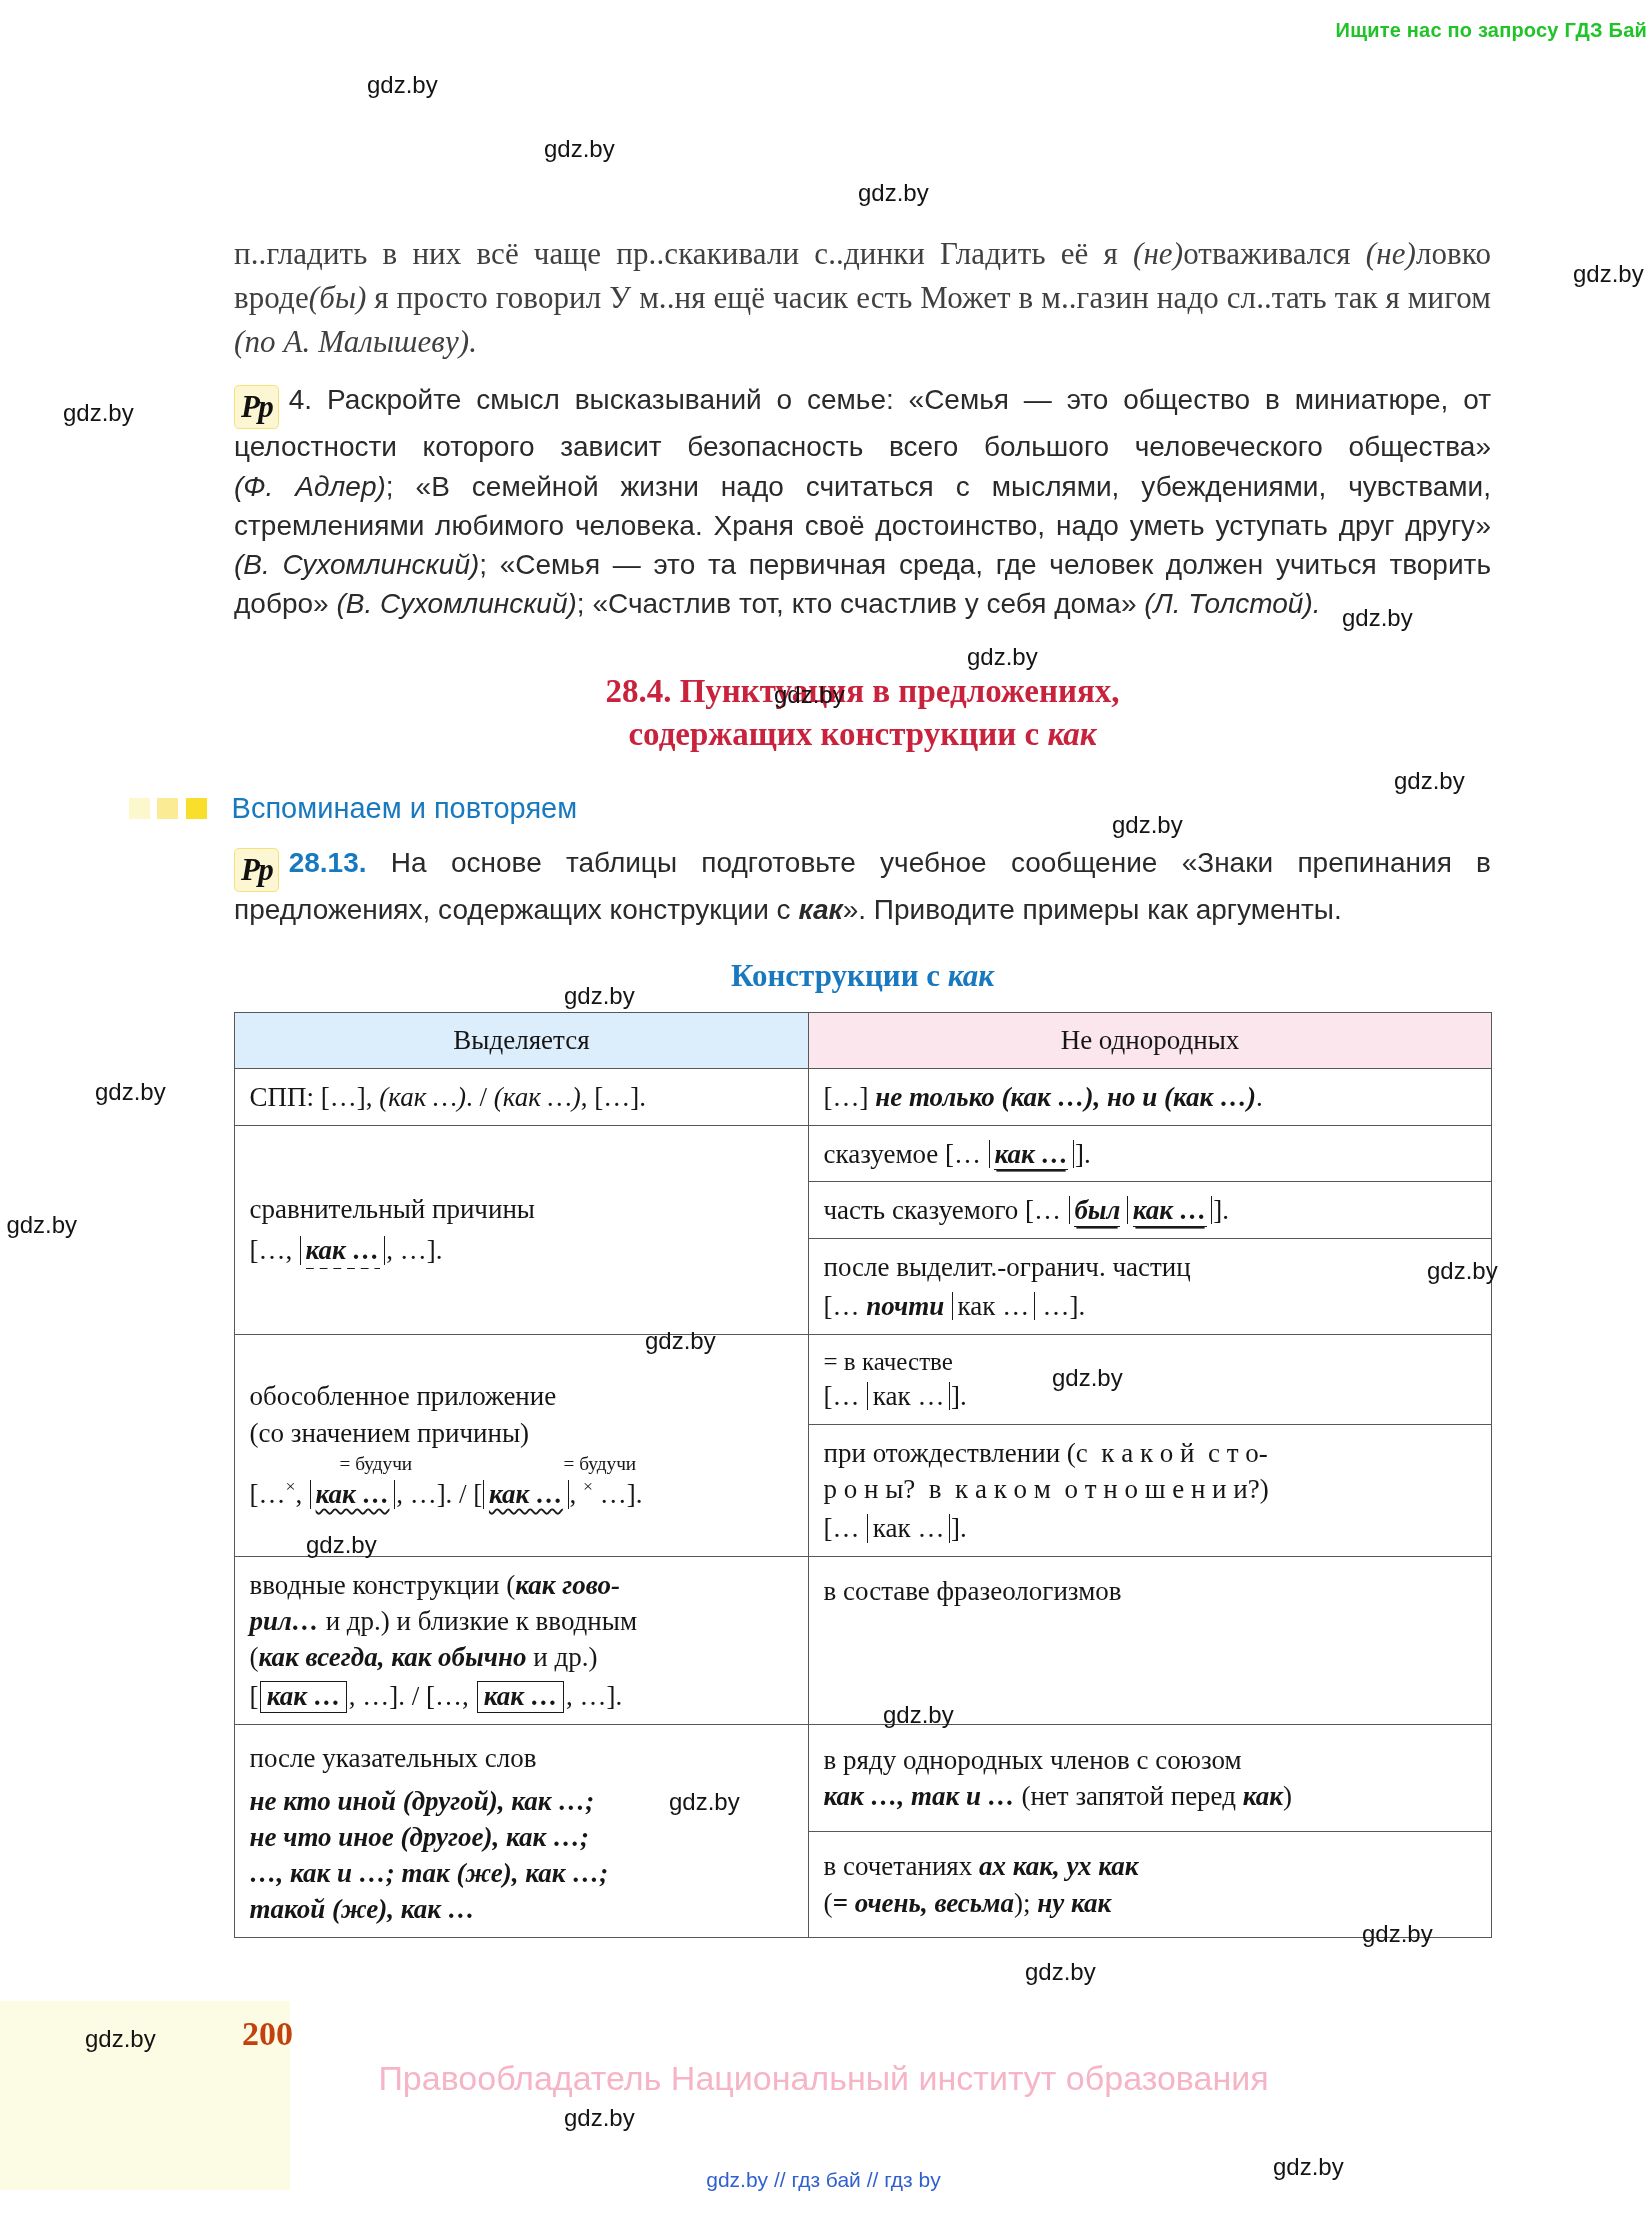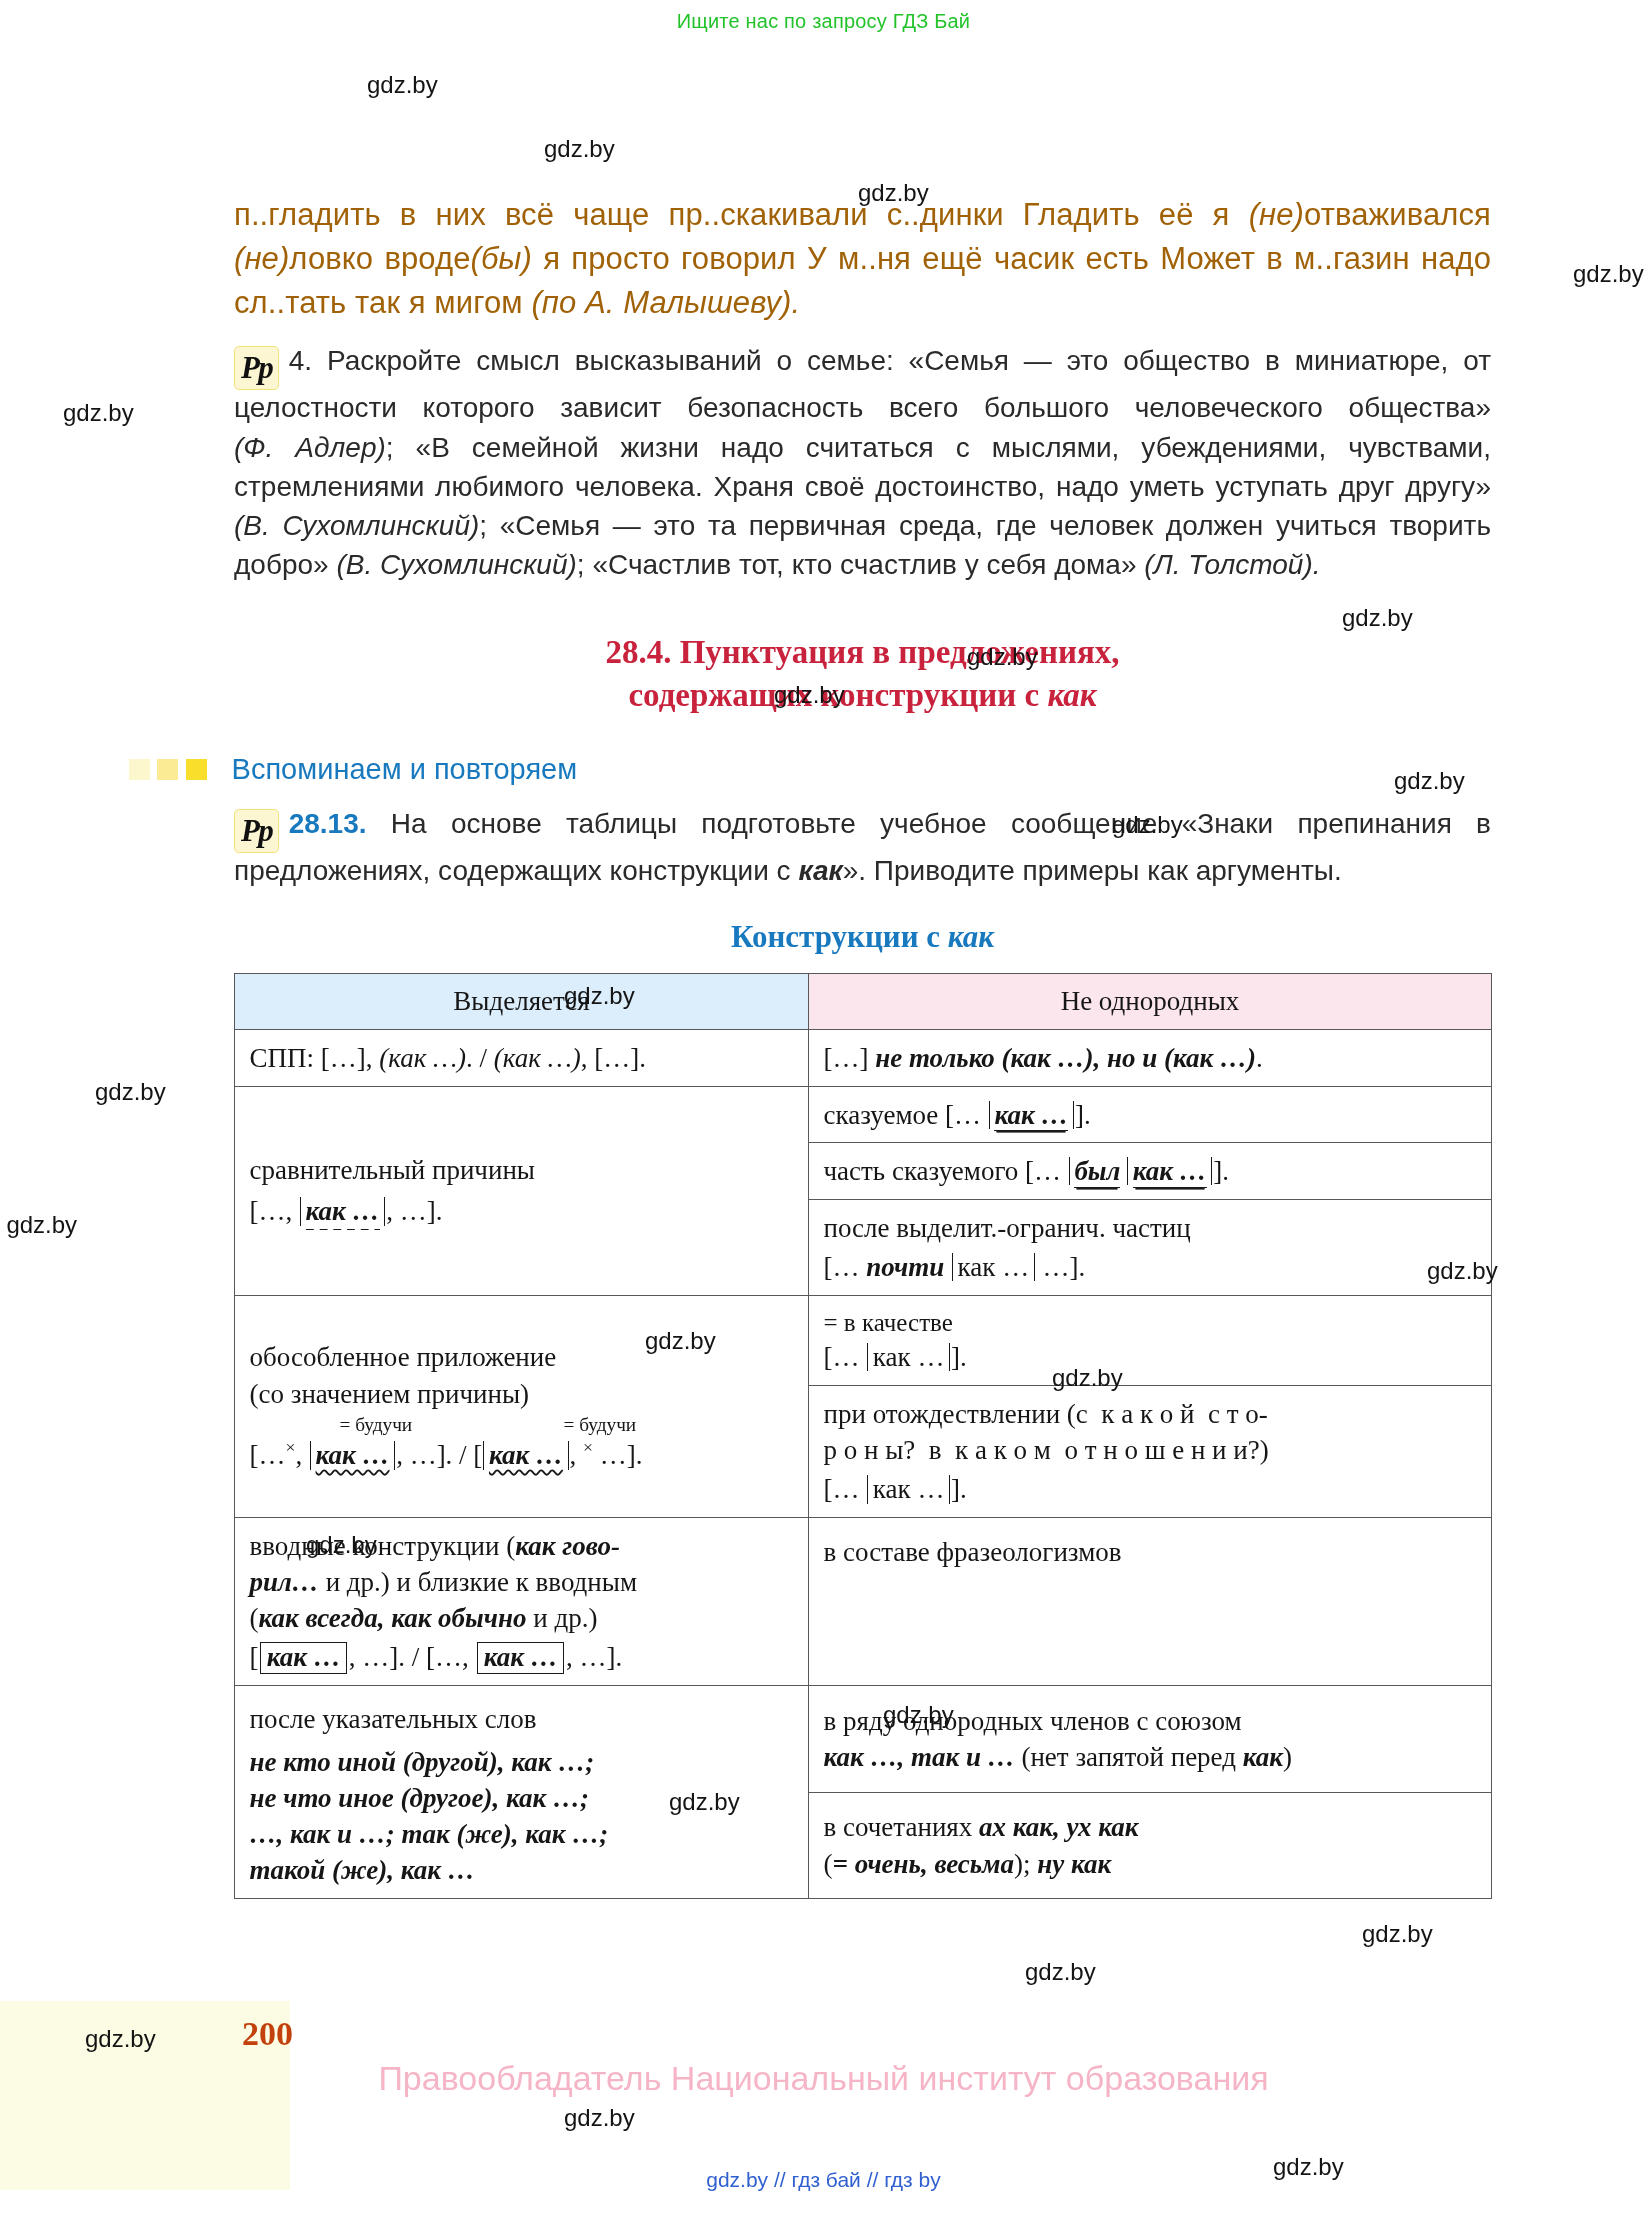--- a/index.html
+++ b/index.html
@@ -11,26 +11,26 @@
     font-family: "Liberation Sans", sans-serif;
     position: relative;
     overflow: hidden;
   }
 
   
   .top-banner {
     position: absolute;
     top: 0; left: 0; right: 0;
     height: 32px;
-    text-align: center;
+    text-align: right;
     font-family: "Liberation Sans", sans-serif;
     font-size: 20px;
-    font-weight: normal;
+    font-weight: bold;
     color: #22c32a;
-    padding-top: 10px;
+    padding-top: 19px;
     letter-spacing: 0.2px;
   }
 
   
   .corner-block {
     position: absolute;
     left: 0;
     top: 2001px;
     width: 290px;
     height: 189px;
@@ -47,26 +47,27 @@
 
   .content {
     position: absolute;
     left: 234px;
     top: 193px;
     width: 1257px;
   }
 
   
   .serif-par {
-    font-family: Liberation Sans, sans-serif;
+    font-family: Liberation Serif, serif;
     font-size: 31px;
     line-height: 1.42;
-    color: #a16207;
+    color: #404040;
     text-align: justify;
     letter-spacing: 0.1px;
+    margin-top: 39px;
   }
   .serif-par i { font-style: italic; }
 
   
   .sans-par {
     font-family: "Liberation Sans", sans-serif;
     font-size: 28px;
     line-height: 1.40;
     color: #2a2a2a;
     text-align: justify;

